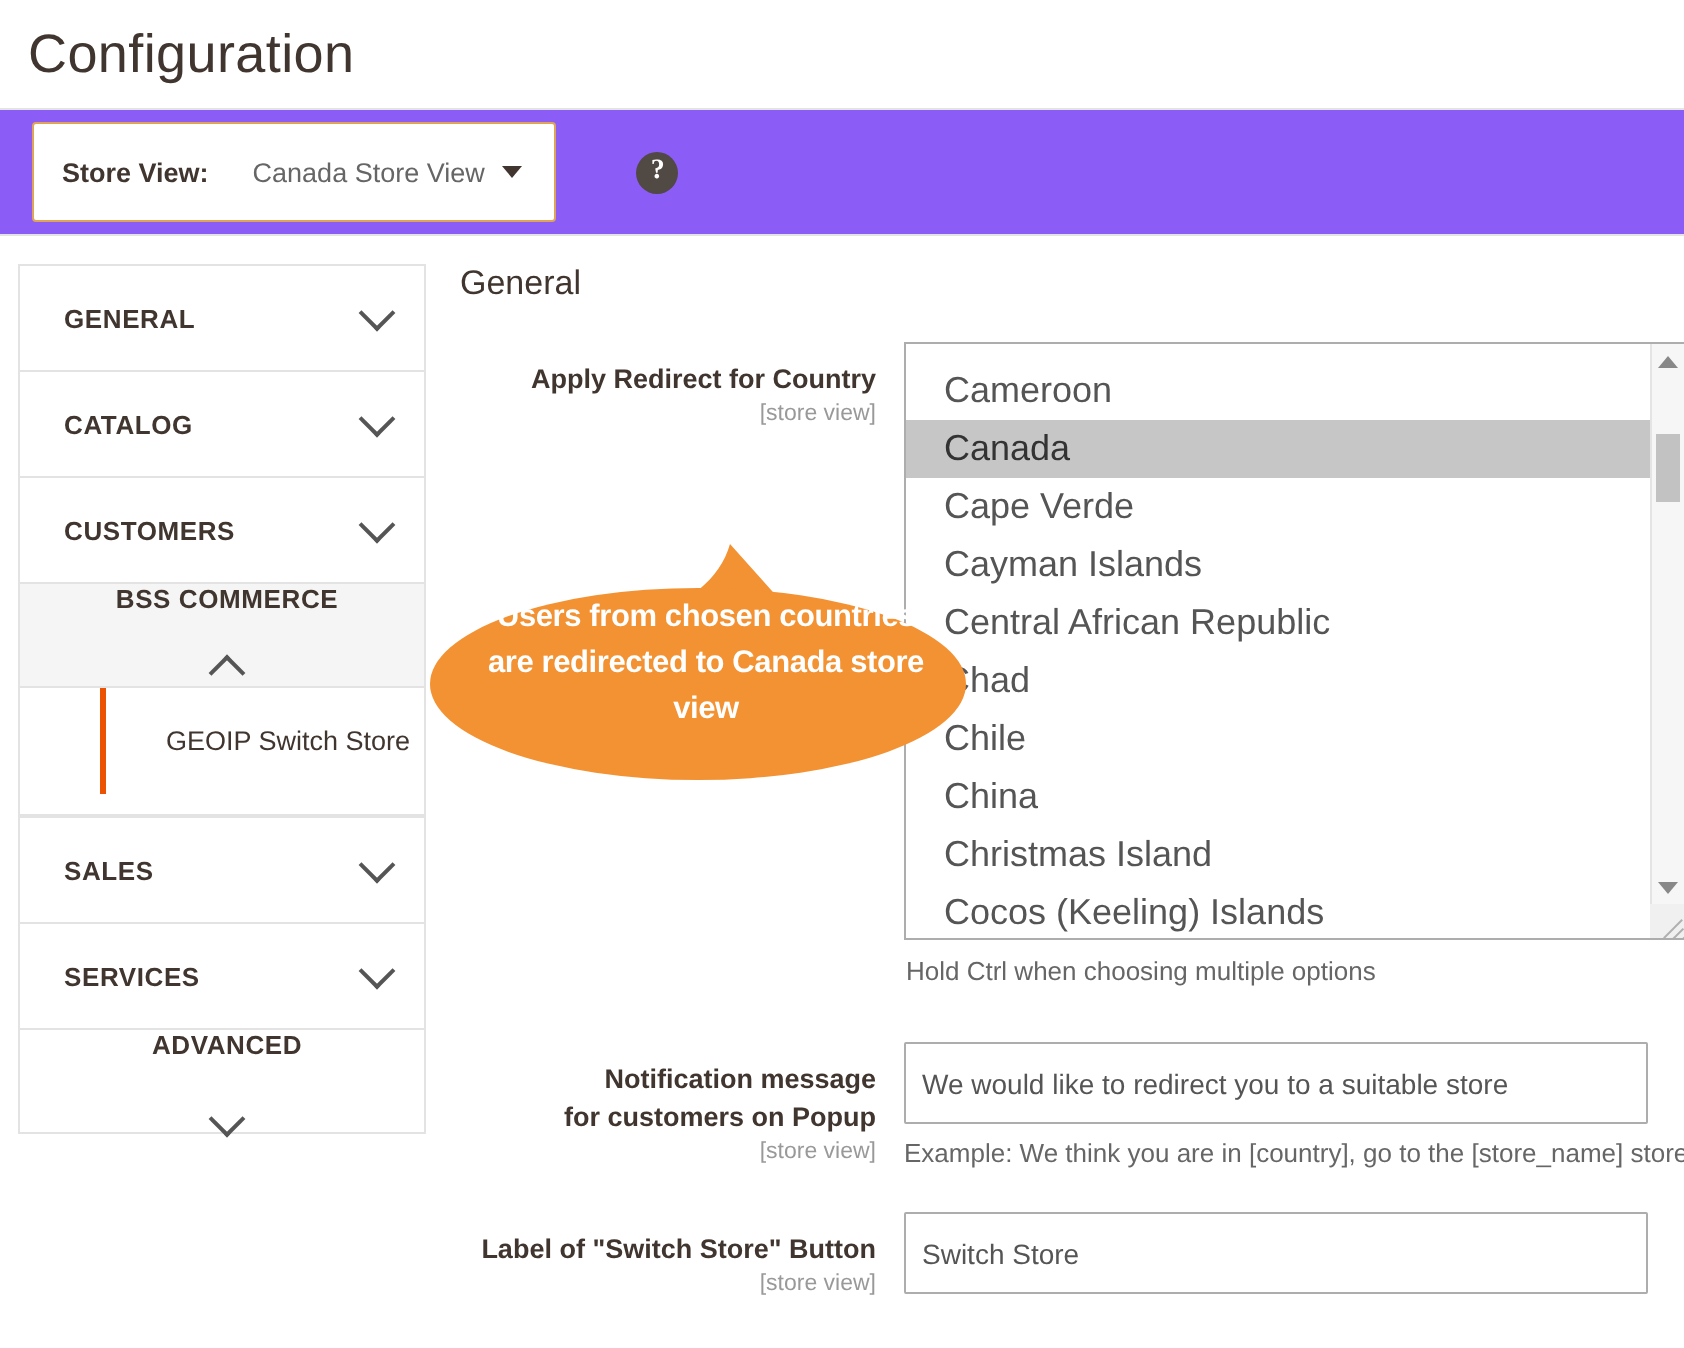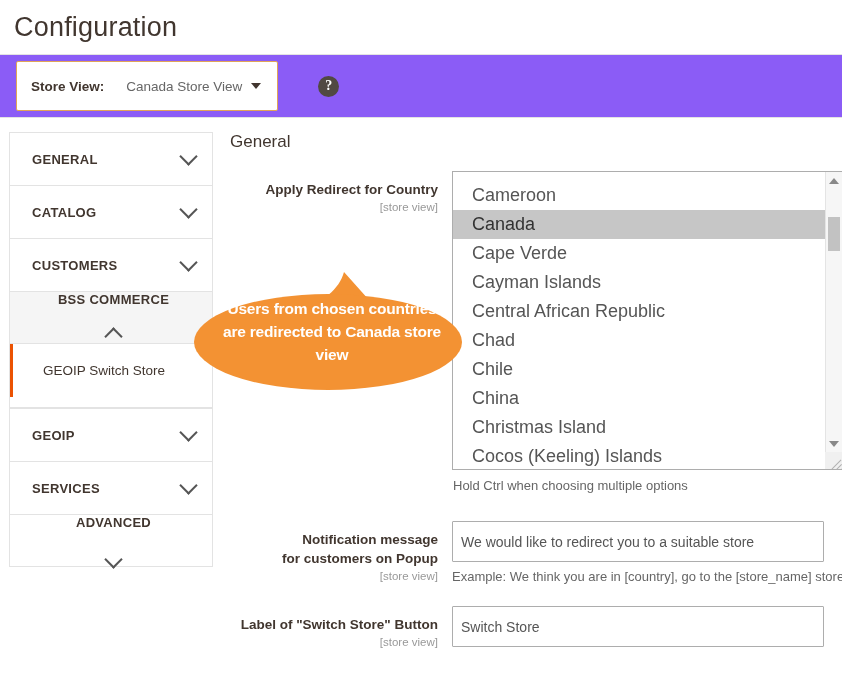--- a/index.html
+++ b/index.html
@@ -122,20 +122,21 @@
     margin-top: -5px;
   }
   .chev.up {
     transform: rotate(-135deg);
     margin-top: 4px;
   }
   .nav-sub-wrap {
     background: #ffffff;
     border-left: 1px solid #e3e3e3;
     border-right: 1px solid #e3e3e3;
+    padding-left: 40px;
   }
   .nav-subitem {
     height: 53px;
     display: flex;
     align-items: center;
     padding-left: 30px;
     border-left: 3px solid transparent;
     box-sizing: border-box;
     cursor: pointer;
     font-size: 13.5px;
@@ -315,21 +316,21 @@
     margin-top: 7px;
     white-space: nowrap;
   }
 
   .spacer-28 { height: 28px; }
   .spacer-22 { height: 22px; }
 
   
   .callout {
     position: absolute;
-    left: 194px;
+    left: 215px;
     top: 252px;
     width: 276px;
     height: 138px;
     pointer-events: none;
   }
   .callout svg { display: block; }
   .callout-text {
     position: absolute;
     left: 0; right: 0;
     top: 45px;
@@ -383,21 +384,21 @@
     </div>
 
     <div class="nav-sub-wrap">
       <div class="nav-subitem active">
         <span>GEOIP Switch Store</span>
       </div>
     </div>
     <div class="nav-gap"></div>
 
     <div class="nav-section">
-      <span class="nav-section-title">GEOIP</span>
+      <span class="nav-section-title">SALES</span>
       <span class="chev"></span>
     </div>
 
     <div class="nav-section">
       <span class="nav-section-title">SERVICES</span>
       <span class="chev"></span>
     </div>
 
     <div class="nav-section last">
       <span class="nav-section-title">ADVANCED</span>

